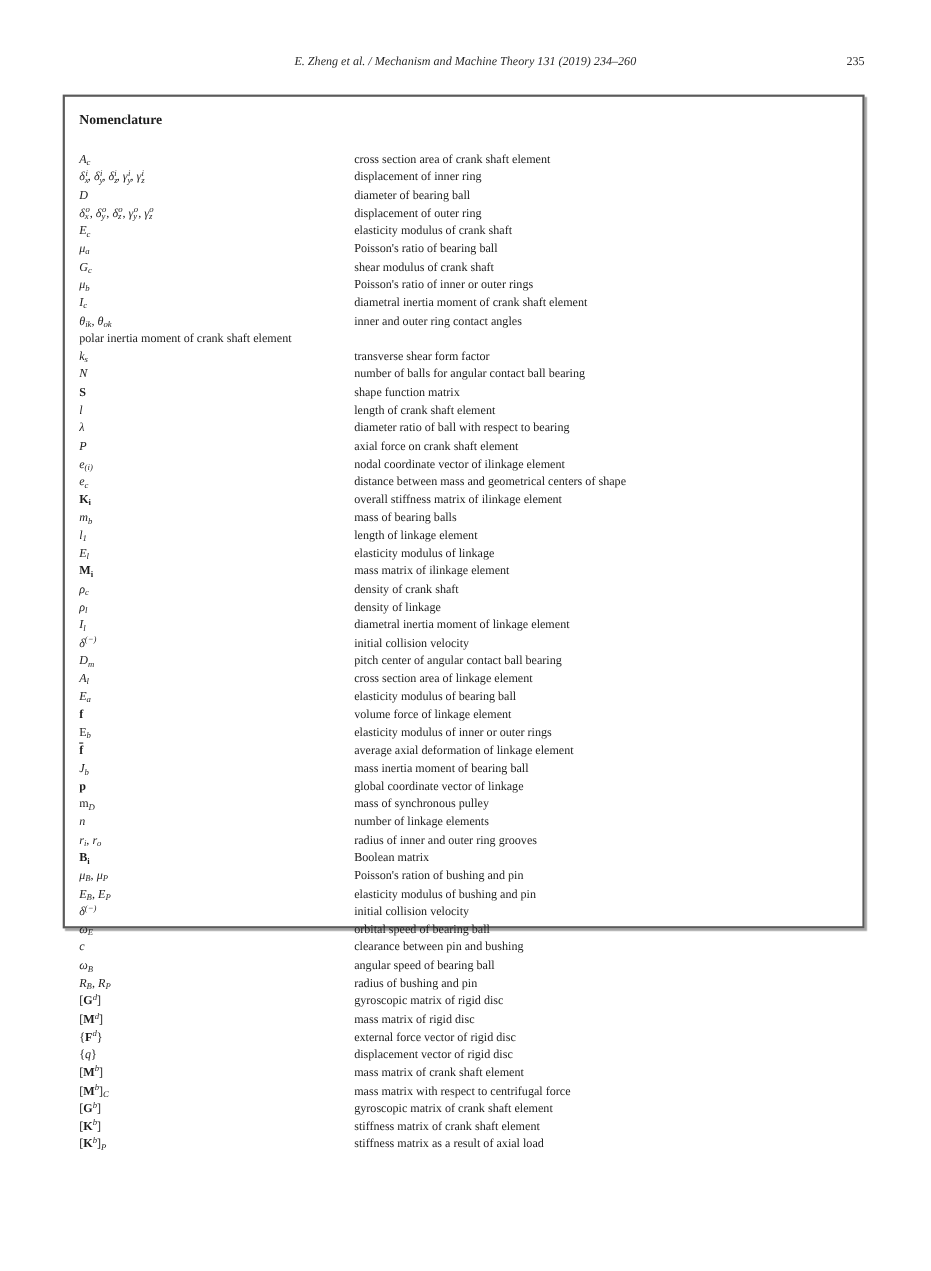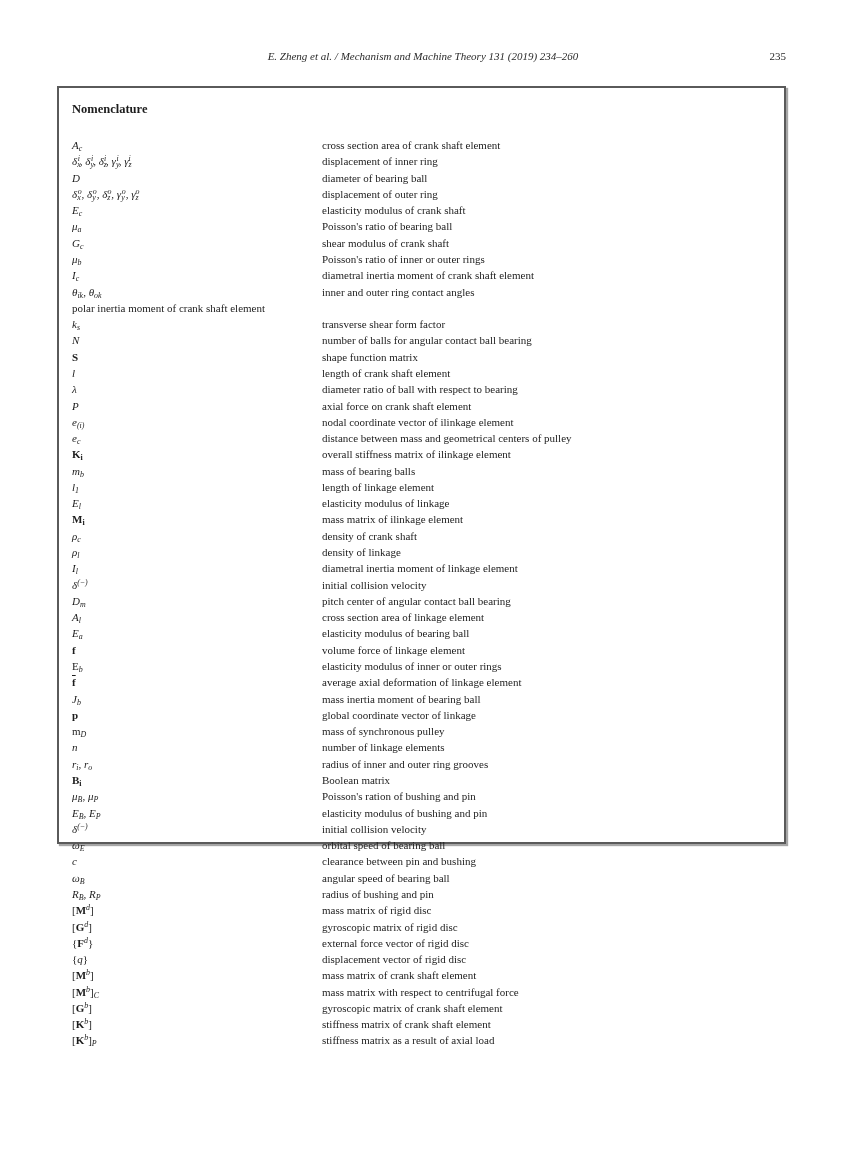--- a/index.html
+++ b/index.html
@@ -149,21 +149,21 @@
         <div class="nrow">
           <span class="sym"><span class="it">P</span></span>
           <span class="def">axial force on crank shaft element</span>
         </div>
         <div class="nrow">
           <span class="sym"><span class="it">e</span><sub class="it">(i)</sub></span>
           <span class="def">nodal coordinate vector of ilinkage element</span>
         </div>
         <div class="nrow">
           <span class="sym"><span class="it">e</span><sub class="it">c</sub></span>
-          <span class="def">distance between mass and geometrical centers of pulley</span>
+          <span class="def">distance between mass and geometrical centers of shape</span>
         </div>
         <div class="nrow">
           <span class="sym"><span class="bf">K</span><sub class="bf">i</sub></span>
           <span class="def">overall stiffness matrix of ilinkage element</span>
         </div>
         <div class="nrow">
           <span class="sym"><span class="it">m</span><sub class="it">b</sub></span>
           <span class="def">mass of bearing balls</span>
         </div>
         <div class="nrow">
@@ -264,26 +264,26 @@
         </div>
         <div class="nrow">
           <span class="sym"><span class="it">ω</span><sub class="it">B</sub></span>
           <span class="def">angular speed of bearing ball</span>
         </div>
         <div class="nrow">
           <span class="sym"><span class="it">R</span><sub class="it">B</sub><span>, </span><span class="it">R</span><sub class="it">P</sub></span>
           <span class="def">radius of bushing and pin</span>
         </div>
         <div class="nrow">
+          <span class="sym"><span>[</span><span class="bf">G</span><sup class="it">d</sup><span>]</span></span>
+          <span class="def">gyroscopic matrix of rigid disc</span>
+        </div>
+        <div class="nrow">
           <span class="sym"><span>[</span><span class="bf">M</span><sup class="it">d</sup><span>]</span></span>
           <span class="def">mass matrix of rigid disc</span>
-        </div>
-        <div class="nrow">
-          <span class="sym"><span>[</span><span class="bf">G</span><sup class="it">d</sup><span>]</span></span>
-          <span class="def">gyroscopic matrix of rigid disc</span>
         </div>
         <div class="nrow">
           <span class="sym"><span>{</span><span class="bf">F</span><sup class="it">d</sup><span>}</span></span>
           <span class="def">external force vector of rigid disc</span>
         </div>
         <div class="nrow">
           <span class="sym"><span>{</span><span class="it">q</span><span>}</span></span>
           <span class="def">displacement vector of rigid disc</span>
         </div>
         <div class="nrow">

